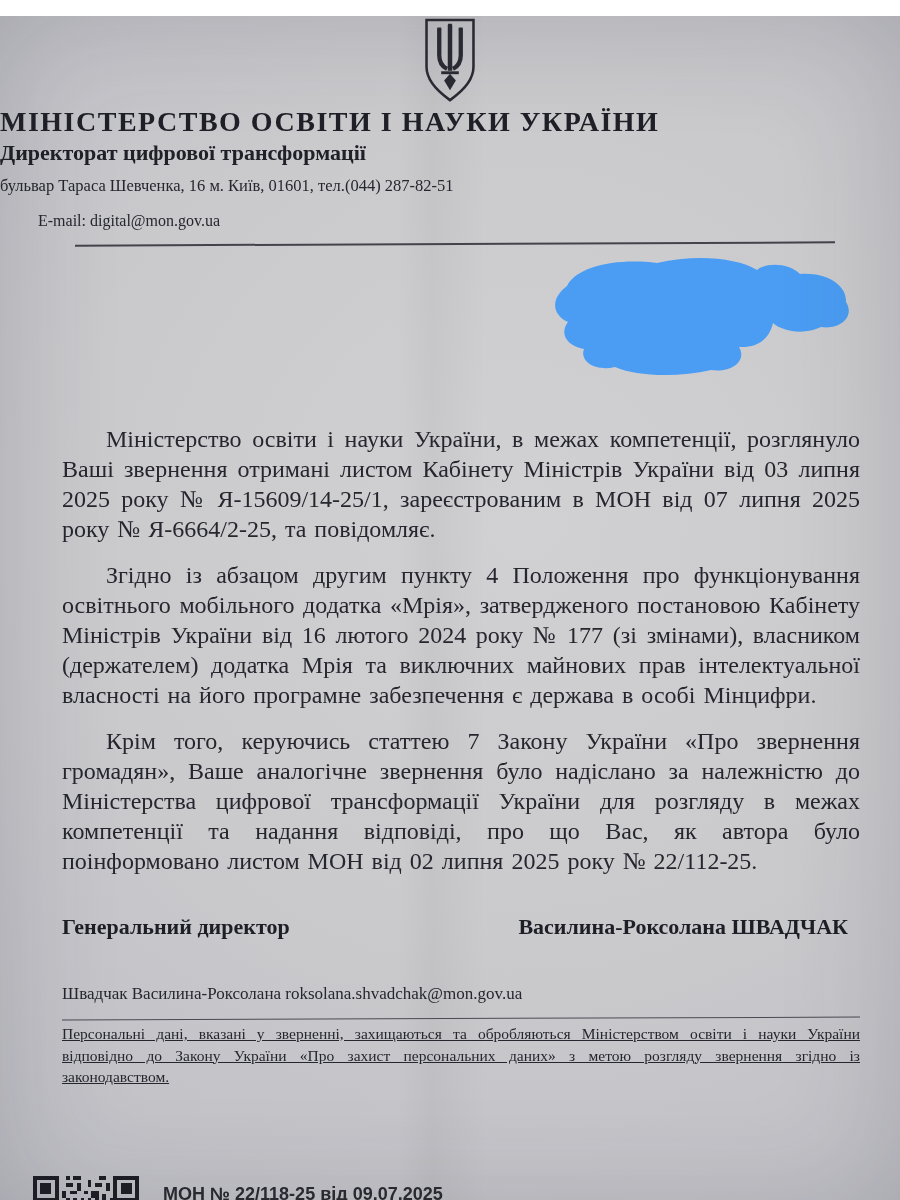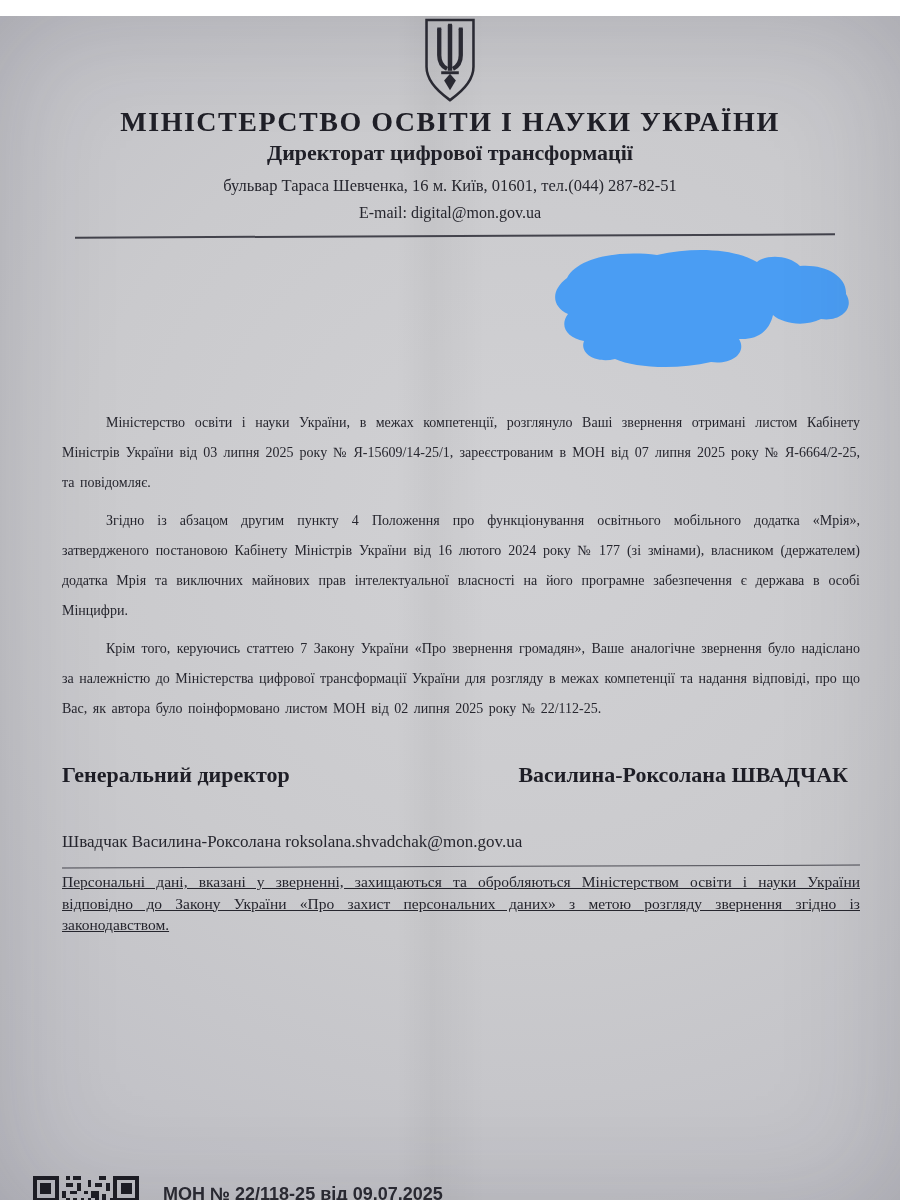--- a/index.html
+++ b/index.html
@@ -9,41 +9,41 @@
   }
   .paper {
     position: relative;
     width: 900px; height: 1200px;
     background:
       linear-gradient(90deg, transparent 44%, rgba(0,0,0,0.035) 48%, transparent 54%),
       radial-gradient(130% 95% at 58% 42%, #d1d1d4 0%, #cacacd 38%, #bfbfc5 72%, #afb0b9 100%);
     color: #26262e;
     font-family: "Liberation Serif", serif;
   }
-  .letterhead { text-align: center; }
+  .letterhead { }
   .emblem { display: block; margin: 16px auto 0 auto; width: 66px; height: 90px; }
   .ministry {
     font-size: 28px; font-weight: bold; letter-spacing: 1.5px;
     margin-top: 0px; color: #202028;
   }
   .directorate { font-size: 22px; font-weight: bold; margin-top: 2px; color: #202028; }
   .address { font-size: 16.5px; margin-top: 10px; }
-  .email { font-size: 16px; margin-top: 8px; }
+  .email { font-size: 16px; margin-top: 16px; padding-left: 38px; }
   .header-rule {
     border: none; border-top: 2px solid #43434c;
     margin: 13px 65px 0 75px;
     transform: rotate(-0.25deg);
   }
   .redaction-zone { position: relative; height: 163px; }
   .redaction-zone svg { position: absolute; left: 505px; top: 5px; }
   .body-text { }
   .para {
-    font-size: 14px; line-height: 30px;
+    font-size: 24px; line-height: 30px;
     text-align: justify; text-indent: 44px;
-    margin: 8px 40px 8px 62px;
+    margin: 16px 40px 8px 62px;
     word-spacing: 2px;
   }
   .hl {
     background: #f493b6;
     box-shadow: 0 0 0 3px #f493b6;
     box-decoration-break: clone;
     -webkit-box-decoration-break: clone;
   }
   .sig-row {
     display: flex; justify-content: space-between; align-items: center;

